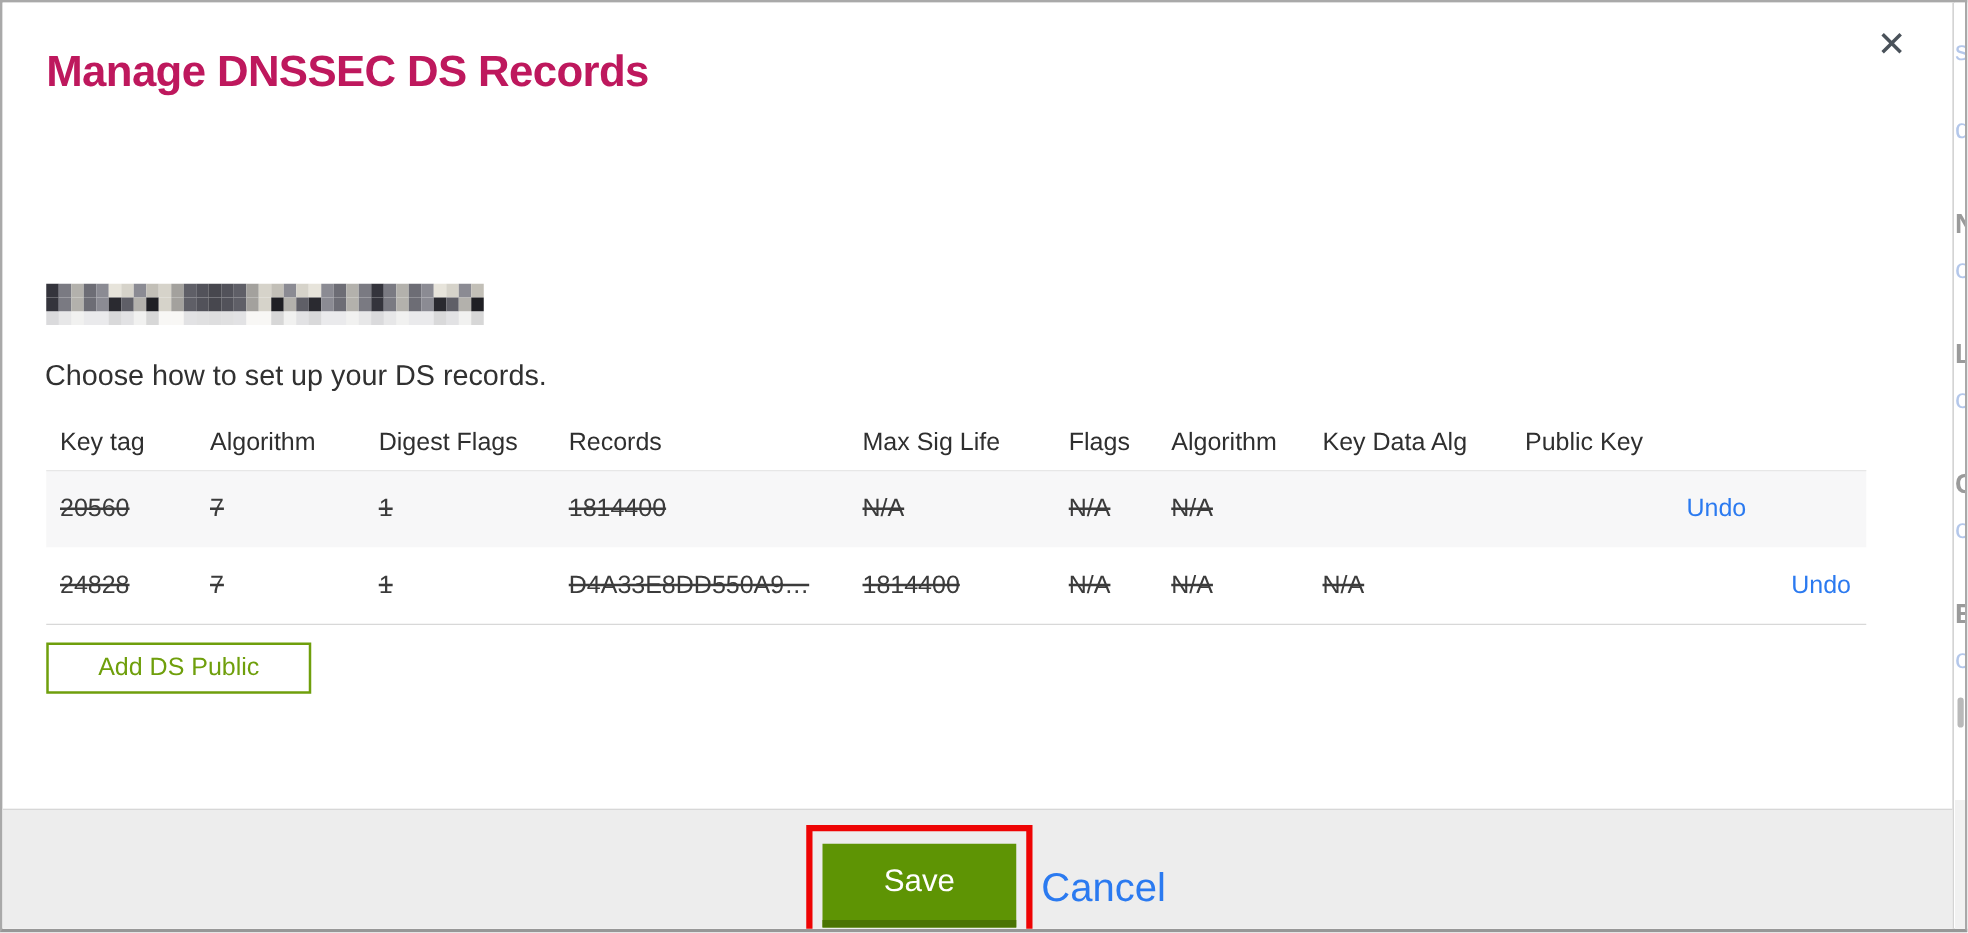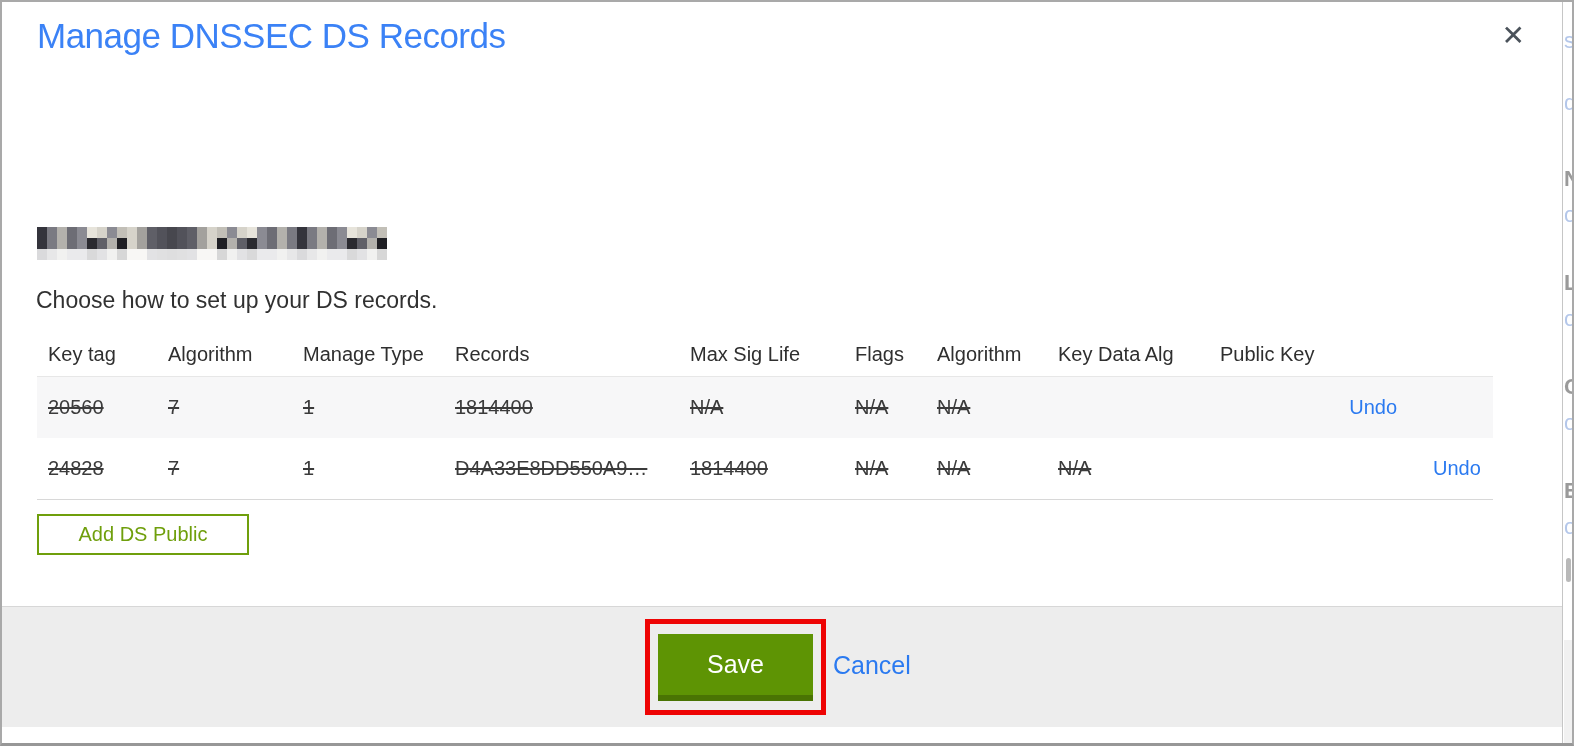--- a/index.html
+++ b/index.html
@@ -9,22 +9,22 @@
   #screen {
     position:relative; width:1574px; height:746px;
     border-top:2px solid #a9a9a9; border-left:2px solid #a9a9a9;
     border-right:2px solid #a9a9a9; border-bottom:3px solid #979797;
     background:#fff; overflow:hidden;
   }
 
   .modal { position:absolute; left:0; top:0; bottom:0; right:9px; background:#fff; border-right:1px solid #c6c6c6; }
 
   .title {
-    position:absolute; left:35px; top:14px;
-    font-size:35px; font-weight:400; color:#3b82f6; letter-spacing:-0.5px;
+    position:absolute; left:35px; top:36px;
+    font-size:35px; font-weight:700; color:#be185d; letter-spacing:-0.5px;
   }
   .close {
     position:absolute; right:37px; top:20px;
     font-size:28px; font-weight:700; color:#4a525a; cursor:pointer; line-height:1;
   }
 
   .domain-redacted {
     position:absolute; left:35px; top:225px;
     display:grid; grid-template-columns:repeat(35,10px); grid-auto-rows:11px;
   }
@@ -47,36 +47,36 @@
   .cell-action { padding-left:0; padding-right:16px; text-align:right; text-decoration:none !important; }
   .undo-link { color:#2b7af0; text-decoration:none; cursor:pointer;margin-left:20px; }
 
   .add-btn {
     position:absolute; left:35px; top:512px; width:212px; height:41px;
     background:#fff; border:2px solid #6f9f0c; color:#6f9f0c;
     font-size:20px; font-family:inherit; cursor:pointer;
   }
 
   .footer {
-    position:absolute; left:0; right:0; bottom:16px; height:121px;
+    position:absolute; left:0; right:0; bottom:0; height:96px;
     background:#ededed; border-top:1px solid #d7d7d7;padding-left:16px;
   }
   .red-box {
     position:absolute; left:643px; top:12px; width:181px; height:96px;
     border:5px solid #ee0404;
     display:flex; align-items:center; justify-content:center;
   }
   .save-btn {
     width:155px; height:67px;
     background:#5e9404; border:none; border-bottom:6px solid #4a7403;
     color:#fff; font-size:25px; font-family:inherit; cursor:pointer;
   }
   .cancel-link {
     position:absolute; left:831px; top:44px;
-    font-size:25px; color:#2b7af0; cursor:pointer; text-decoration:none;
+    font-size:32px; color:#2b7af0; cursor:pointer; text-decoration:none;
   }
 
   .sliver { position:absolute; top:0; bottom:0; right:0; width:8px; background:#fff; overflow:hidden; }
   .sliver .frag { position:absolute; left:0; font-size:22px; line-height:1; }
   .frag-gray { color:#9a9a9a; font-weight:700; }
   .frag-blue { color:#b4c7ea; }
   .sliver-footer { position:absolute; left:0; right:0; bottom:0; height:103px; background:#f1f1f1; }
   .scroll-thumb { position:absolute; right:1px; top:556px; width:5px; height:24px; background:#b9b9b9; border-radius:3px; }
 </style>
 </head>
@@ -195,21 +195,21 @@
         <div style="background: rgb(179, 177, 172); opacity: 0.18;"></div>
         <div style="background: rgb(31, 31, 36); opacity: 0.18;"></div>
       </div>
 
     <div class="subtitle">Choose how to set up your DS records.</div>
 
     <div class="ds-table">
       <div class="trow thead">
         <div class="cell">Key tag</div>
         <div class="cell">Algorithm</div>
-        <div class="cell">Manage Type</div>
+        <div class="cell">Digest Flags</div>
         <div class="cell">Records</div>
         <div class="cell">Max Sig Life</div>
         <div class="cell">Flags</div>
         <div class="cell">Algorithm</div>
         <div class="cell">Key Data Alg</div>
         <div class="cell">Public Key</div>
         <div class="cell cell-action"></div>
       </div>
 
       <div class="trow data-row row-0 struck">

